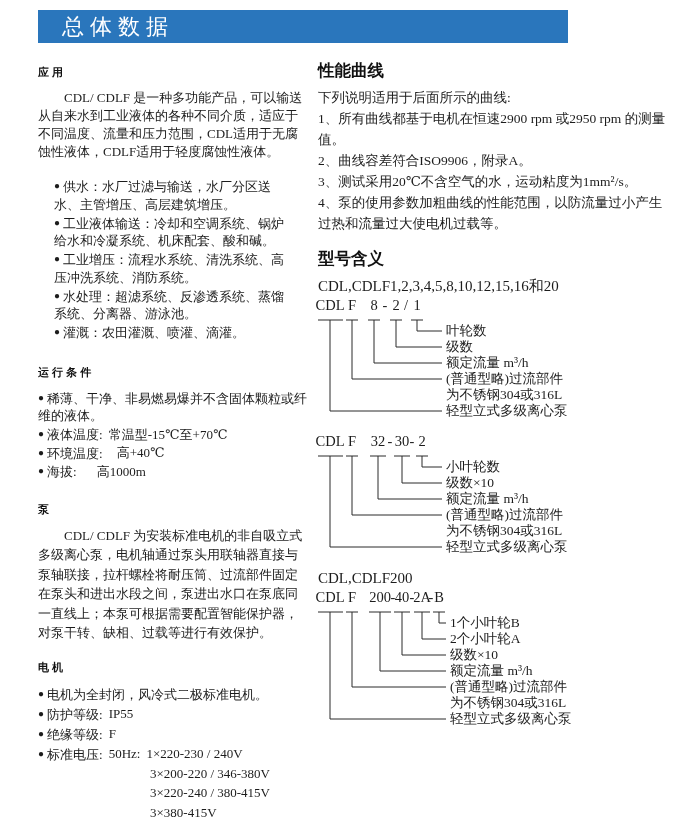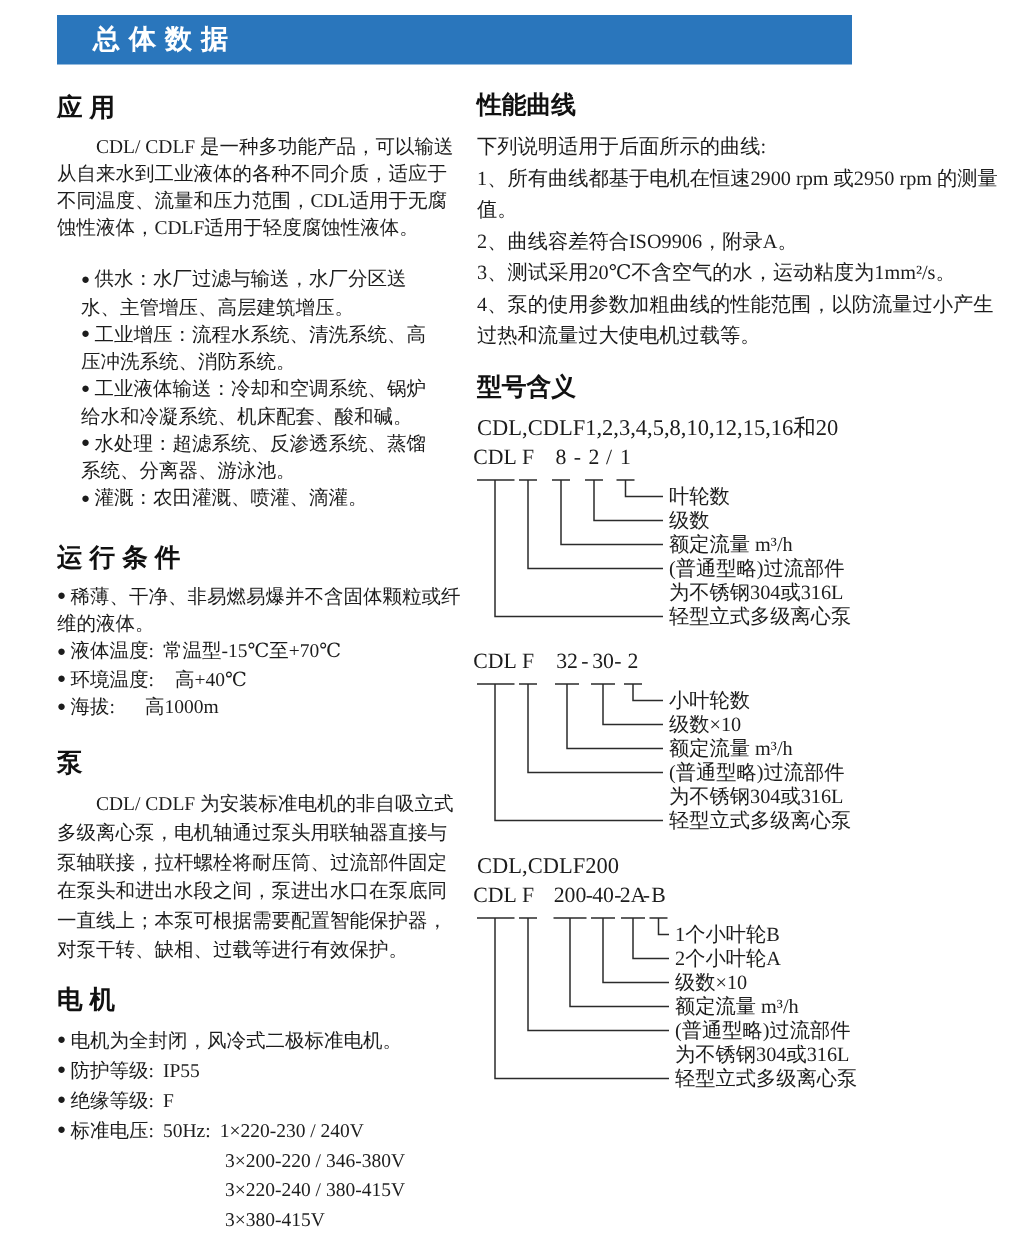--- a/index.html
+++ b/index.html
@@ -1,23 +1,23 @@
 <!DOCTYPE html>
 <html><head>
 <meta charset="utf-8">
 <style>
   html,body{margin:0;padding:0;background:#ffffff;}
   .page{position:relative;width:688px;height:823px;background:#fff;overflow:hidden;
         font-family:"Liberation Serif","DejaVu Serif",serif;color:#1c1c1c;}
   .title-bar{position:absolute;left:38px;top:10px;width:530px;height:33px;background:#2A76BC;}
   .title-bar .tb-text{display:block;color:#fff;font-family:"Liberation Sans","DejaVu Sans",sans-serif;
-        font-weight:bold;font-size:18px;letter-spacing:6px;line-height:33px;padding-left:24px;}
+        font-weight:normal;font-size:22px;letter-spacing:6px;line-height:33px;padding-left:24px;}
   .col-left{position:absolute;left:38px;top:62px;width:272px;font-size:13px;line-height:18px;}
   .col-right{position:absolute;left:318px;top:60px;width:352px;font-size:13.5px;line-height:21px;}
-  h2{font-family:"Liberation Sans","DejaVu Sans",sans-serif;font-size:17px;font-weight:bold;
+  h2{font-family:"Liberation Sans","DejaVu Sans",sans-serif;font-size:11px;font-weight:bold;
      color:#111;margin:0 0 7px 0;line-height:20px;}
   .col-right h2{font-size:16.5px;}
   p{margin:0;}
   .indent{text-indent:2em;}
   ul.blist{list-style:none;margin:16px;padding:0;}
   .b::before{content:"●";font-size:10px;margin-right:3px;vertical-align:1.5px;}
   .sec-app ul.blist{margin-bottom:20px;}
   .sec-op{margin-bottom:18px;}
   .sec-pump p{line-height:19.5px;}
   .sec-pump{margin-bottom:14px;}
@@ -48,22 +48,22 @@
     <span class="tb-text">总体数据</span>
   </div>
 
   <div class="col-left">
 
     <section class="sec-app">
       <h2>应 用</h2>
       <p class="indent">CDL/ CDLF 是一种多功能产品，可以输送从自来水到工业液体的各种不同介质，适应于不同温度、流量和压力范围，CDL适用于无腐蚀性液体，CDLF适用于轻度腐蚀性液体。</p>
       <ul class="blist">
         <li class="b">供水：水厂过滤与输送，水厂分区送水、主管增压、高层建筑增压。</li>
+        <li class="b">工业液体输送：冷却和空调系统、锅炉给水和冷凝系统、机床配套、酸和碱。</li>
         <li class="b">工业增压：流程水系统、清洗系统、高压冲洗系统、消防系统。</li>
-        <li class="b">工业液体输送：冷却和空调系统、锅炉给水和冷凝系统、机床配套、酸和碱。</li>
         <li class="b">水处理：超滤系统、反渗透系统、蒸馏系统、分离器、游泳池。</li>
         <li class="b">灌溉：农田灌溉、喷灌、滴灌。</li>
       </ul>
     </section>
 
     <section class="sec-op">
       <h2>运 行 条 件</h2>
       <p class="b">稀薄、干净、非易燃易爆并不含固体颗粒或纤维的液体。</p>
       <div class="b"><span>液体温度:</span><span class="gap6">常温型-15℃至+70℃</span></div>
       <div class="b"><span>环境温度:</span><span class="gap14">高+40℃</span></div>

